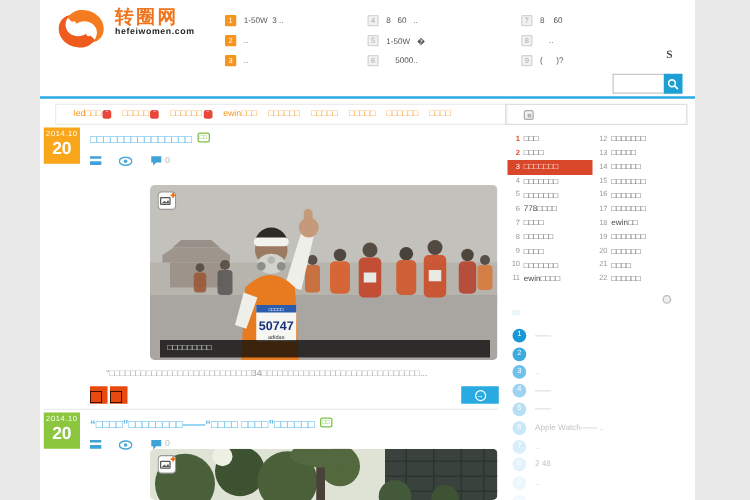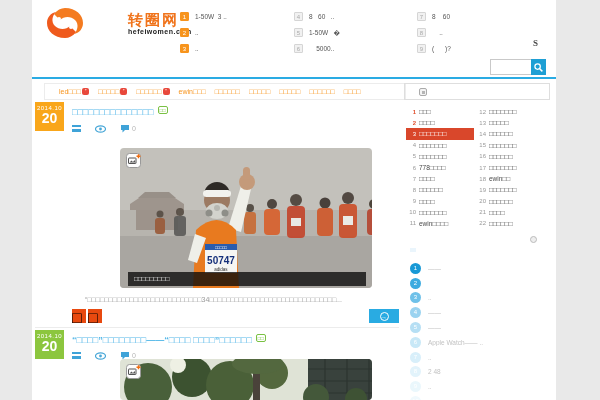--- a/index.html
+++ b/index.html
@@ -1,21 +1,21 @@
 <!DOCTYPE html>
 <html><head>
 <meta charset="utf-8">
 <style>
   * { margin:0; padding:0; box-sizing:border-box; }
   html,body { width:600px; height:400px; overflow:hidden; background:#e9e9e9;
               font-family:"Liberation Sans", sans-serif; }
   .page { position:absolute; left:32px; top:0; width:524px; height:400px; background:#fff; }
 
   
-  .logo { position:absolute; left:12px; top:6px; display:flex; align-items:center; cursor:pointer;gap:36px; }
+  .logo { position:absolute; left:12px; top:6px; display:flex; align-items:flex-start; cursor:pointer; }
   .logo-text { margin-left:6px; }
   .logo-title { font-size:15px; font-weight:bold; color:#f0741c; letter-spacing:2px; line-height:16px; }
   .logo-domain { font-size:7px; font-weight:bold; color:#222; letter-spacing:.5px; }
 
   .hl-col { position:absolute; top:8px; width:118px; }
   .hl-col.c1 { left:148px; } .hl-col.c2 { left:262px; } .hl-col.c3 { left:385px; width:118px; }
   .hl-row { display:flex; align-items:center; height:16px; cursor:pointer; }
   .hl-badge { width:9px; height:9px; line-height:9px; text-align:center; font-size:6px;
               background:#f1f1f1; border:1px solid #d5d5d5; color:#aaa; border-radius:1px; flex:0 0 9px;}
   .hl-row.orange .hl-badge { background:#f7941d; border-color:#f7941d; color:#fff; }
@@ -93,21 +93,21 @@
   .title-badge { display:inline-block; border:1px solid #7ac143; color:#7ac143; font-size:5px; line-height:6px;
                  padding:0 1px; border-radius:2px; vertical-align:3px; margin-left:4px; font-weight:normal; }
 
   .a-meta { position:absolute; left:40px; display:flex; align-items:center; }
   .a-meta.m1 { top:124px; } .a-meta.m2 { top:351px; }
   .ico-list { width:9px; height:7px; border-top:2px solid #3fa3d8; border-bottom:2px solid #3fa3d8; position:relative; }
   .ico-list::before { content:""; position:absolute; left:0; top:1.5px; width:9px; height:2px; background:#3fa3d8; }
   .meta-gap { width:14px; }
   .comment-count { font-size:7px; color:#b5b5b5; margin-left:2px; }
 
-  .a-image { position:absolute; left:88px; width:252px; border-radius:4px; overflow:hidden; cursor:pointer; }
+  .a-image { position:absolute; left:88px; width:278px; border-radius:4px; overflow:hidden; cursor:pointer; }
   .a-image.img1 { top:148px; height:140px; }
   .a-image.img2 { top:359px; height:41px; }
   .photo-badge { position:absolute; left:6px; top:5px; width:15px; height:15px; }
   .caption-bar { position:absolute; left:8px; right:6px; bottom:2px; height:14px; background:rgba(10,10,10,.78);
                  color:#f2f2f2; font-size:6.5px; line-height:14px; padding-left:6px; }
 
   .a-excerpt { position:absolute; left:53px; top:296px; width:314px; font-size:7px; color:#9a9a9a;
                white-space:nowrap; overflow:hidden; }
 
   .a-foot { position:absolute; left:40px; top:309px; width:327px; height:14px; }

